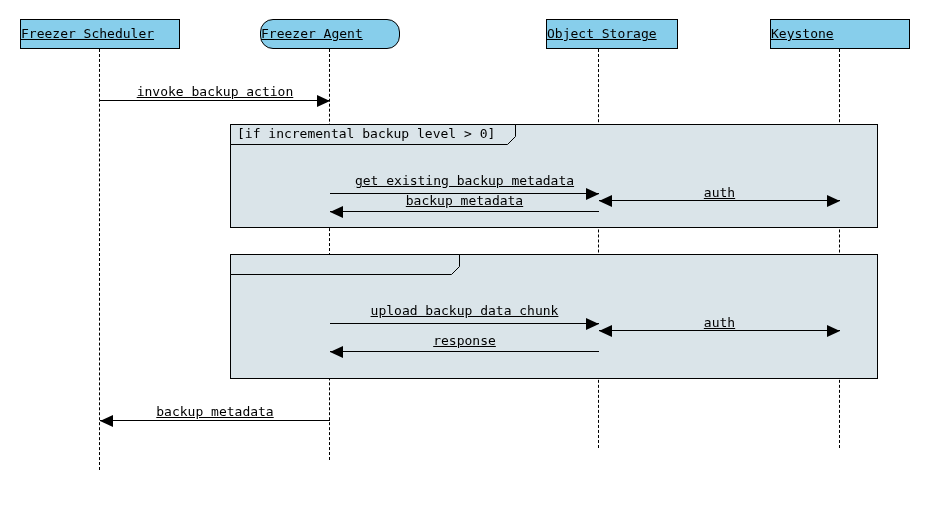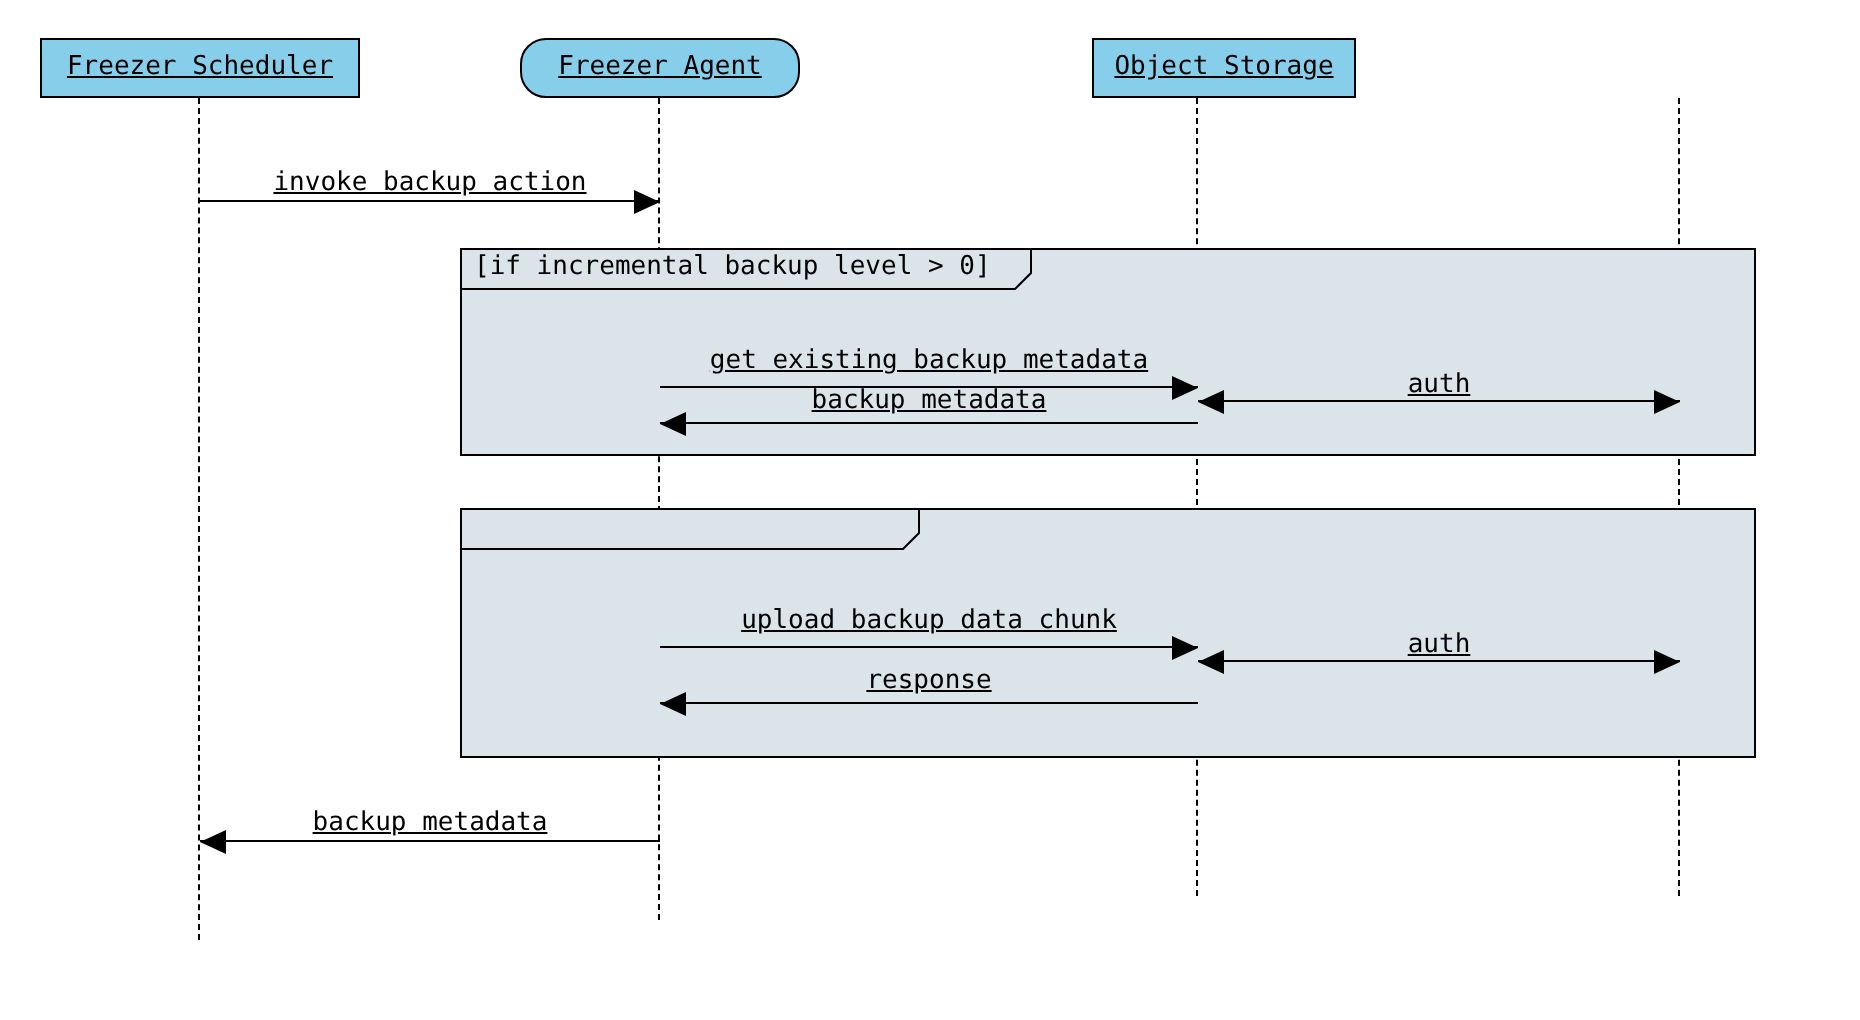--- a/index.html
+++ b/index.html
@@ -20,21 +20,21 @@
   
   .actor {
     position: absolute;
     top: 19px;
     height: 30px;
     box-sizing: border-box;
     background: #87CEEB;
     border: 1px solid #000;
     display: flex;
     align-items: center;
-    justify-content: center;
+    justify-content: flex-start;
     font-size: 13px;
     line-height: 14px;
     white-space: nowrap;
   }
   .actor .actor-label { text-decoration: underline; }
   .actor-1 { left: 20px;  width: 160px; }
   .actor-2 { left: 260px; width: 140px; border-radius: 13px; }
   .actor-3 { left: 530px; width: 132px; margin-left: 16px; }
   .actor-4 { left: 770px; width: 140px; }
 
@@ -148,20 +148,23 @@
 
   <div class="actor actor-1">
     <span class="actor-label">Freezer Scheduler</span>
   </div>
   <div class="actor actor-2">
     <span class="actor-label">Freezer Agent</span>
   </div>
   <div class="actor actor-3">
     <span class="actor-label">Object Storage</span>
   </div>
+  <div class="actor actor-4">
+    <span class="actor-label">Keystone</span>
+  </div>
 
   <div class="msg m1">
     <div class="lbl">invoke backup action</div>
     <div class="line arr-r"></div>
   </div>
 
   <div class="msg m2">
     <div class="lbl">get existing backup metadata</div>
     <div class="line arr-r"></div>
   </div>

